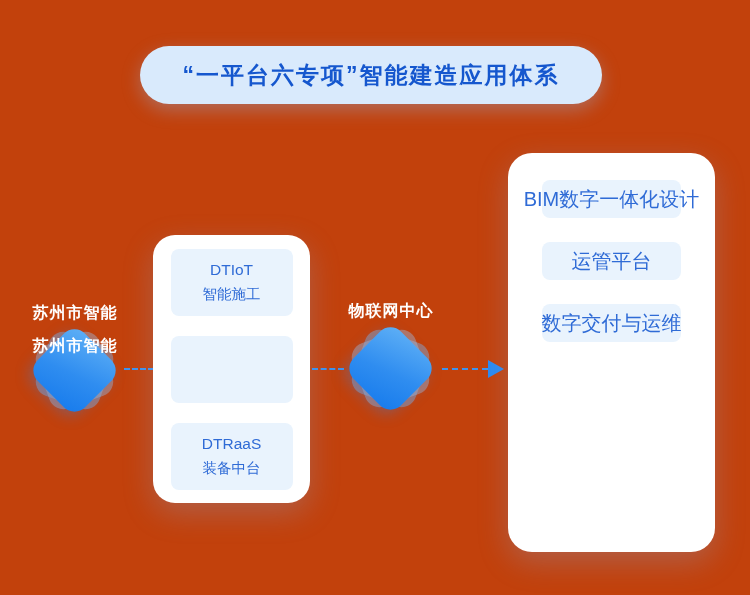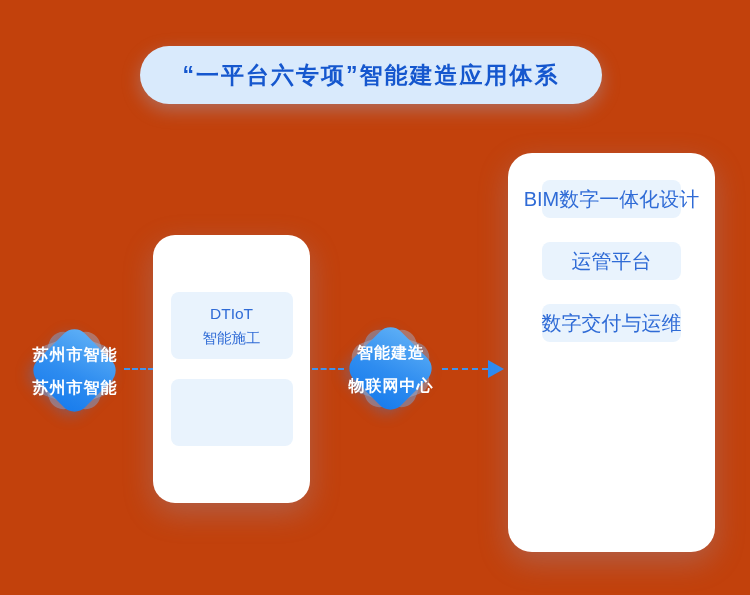--- a/index.html
+++ b/index.html
@@ -12,21 +12,21 @@
   .title-pill{
     position:absolute;left:140px;top:46px;width:462px;height:58px;
     background:#d9eafc;border-radius:29px;
     display:flex;align-items:center;justify-content:center;
     box-shadow:0 6px 18px rgba(150,190,240,.35);
   }
   .title-pill .txt{
     color:#1557ce;font-size:23px;font-weight:bold;letter-spacing:2px;white-space:nowrap;
   }
   
-  .node{position:absolute;width:150px;height:150px;display:flex;align-items:center;justify-content:center;}
+  .node{position:absolute;width:150px;height:150px;display:flex;align-items:flex-start;justify-content:center;}
   .node .shape,.node .echo{
     position:absolute;width:67px;height:67px;border-radius:15px;left:41px;top:41px;
   }
   .node .echo1{background:#7db9f5;opacity:.42;transform:rotate(20deg);}
   .node .echo2{background:#9ecbf8;opacity:.38;transform:rotate(70deg);}
   .node .shape{
     transform:rotate(45deg);
     background:linear-gradient(160deg,#5fb0f6 0%,#2f8df0 55%,#177bec 100%);
     box-shadow:0 6px 14px rgba(60,130,220,.35);
   }
@@ -91,30 +91,33 @@
 
   <div class="dash dash-1"></div>
 
   <div class="panel panel-platform">
     <div class="chip chip-duo">
       <div class="l1">DTIoT</div>
       <div class="l2">智能施工</div>
     </div>
     <div class="chip chip-duo">
     </div>
+    <div class="chip chip-duo">
+      <div class="l1">DTRaaS</div>
+      <div class="l2">装备中台</div>
+    </div>
   </div>
 
   <div class="dash dash-2"></div>
 
   <div class="node node-hub">
     <span class="echo echo1"></span>
     <span class="echo echo2"></span>
     <span class="shape"></span>
     <div class="label">
-      <div>智能建造</div>
       <div>物联网中心</div>
     </div>
   </div>
 
   <div class="dash dash-3"></div>
   <div class="arrow-head"></div>
 
   <div class="panel panel-apps">
     <div class="chip chip-solo">BIM数字一体化设计</div>
     <div class="chip chip-solo">运管平台</div>

